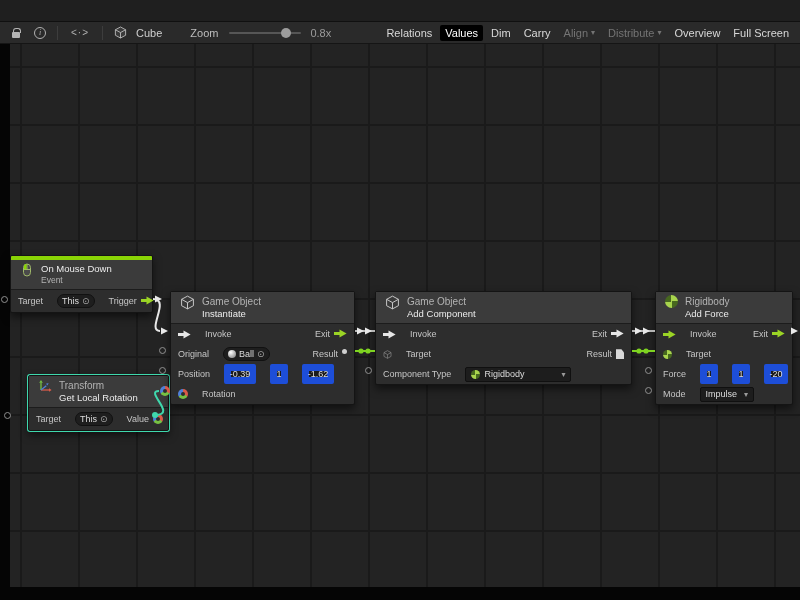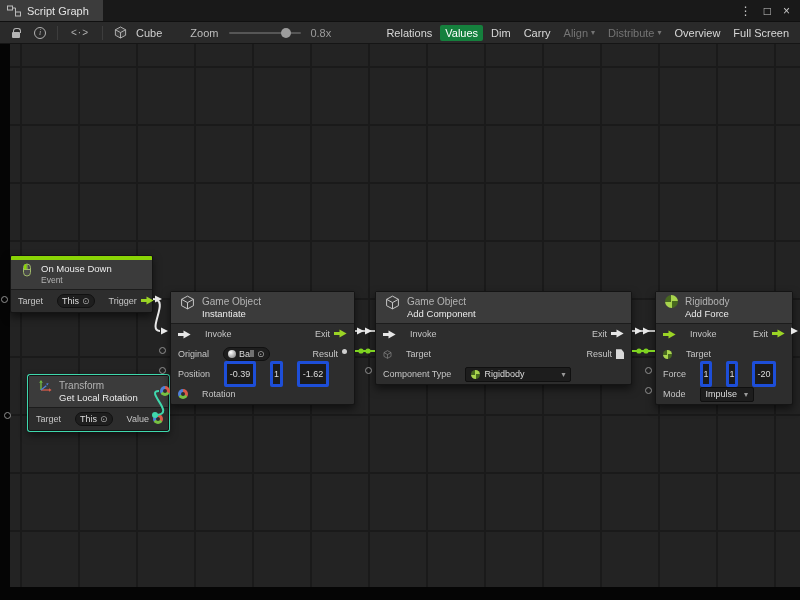--- a/index.html
+++ b/index.html
@@ -14,21 +14,21 @@
 
 .toolbar{position:absolute;top:21px;left:0;width:100%;height:23px;background:#2a2a2a;border-top:1px solid #101010;border-bottom:1px solid #151515;display:flex;align-items:center;z-index:40;color:#c9c9c9;font-size:11px;padding:0 4px}
 .tb-icon{display:flex;align-items:center;justify-content:center;width:24px;height:100%;color:#b5b5b5}
 .tb-sep{width:1px;height:14px;background:#3d3d3d;margin:0 5px}
 .tb-label{color:#cfcfcf;padding:0 4px;white-space:nowrap}
 .zoom-track{position:relative;width:72px;height:2px;background:#565656;border-radius:1px;margin:0 7px}
 .zoom-knob{position:absolute;top:-4px;left:52px;width:10px;height:10px;border-radius:50%;background:#9c9c9c}
 .zoom-val{color:#9c9c9c;padding:0 8px 0 2px}
 .tb-buttons{margin-left:auto;display:flex;align-items:center;gap:3px;padding-right:2px}
 .tb-btn{padding:2px 5px;border-radius:2px;color:#d8d8d8;white-space:nowrap;display:flex;align-items:center}
-.tb-btn.active{background:#15803d;color:#fff}
+.tb-btn.active{background:#000000;color:#fff}
 .tb-btn.disabled{color:#747474}
 .caret{font-size:8px;margin-left:3px}
 .lock{width:8px;height:6px;background:#b5b5b5;border-radius:1px;position:relative;margin-top:4px}
 .lock::before{content:"";position:absolute;top:-4px;left:1px;width:6px;height:4px;border:1.4px solid #b5b5b5;border-bottom:none;border-radius:3px 3px 0 0}
 .info-circle{width:12px;height:12px;border:1px solid #b0b0b0;border-radius:50%;display:flex;align-items:center;justify-content:center;font-size:8px;color:#b0b0b0;font-style:italic;font-family:"Liberation Serif",serif}
 .code-glyph{font-size:10px;color:#b0b0b0;letter-spacing:1px}
 
 
 .canvas{position:absolute;top:44px;left:0;width:800px;height:556px;background-color:#232323;background-image:linear-gradient(#1a1a1a 2px,transparent 2px),linear-gradient(90deg,#1a1a1a 2px,transparent 2px);background-size:58px 58px;background-position:20px 22px;z-index:1}
 .gutter-left{position:absolute;top:44px;left:0;width:10px;height:556px;background:#050505;z-index:4}
@@ -41,56 +41,41 @@
 .node-header{display:flex;gap:7px;background:#3b3b3b;padding:3px 9px;border-bottom:1px solid #1c1c1c;min-height:27px}
 .nh-lines{display:flex;flex-direction:column;line-height:1.3}
 .nh-top{color:#b3b3b3;font-size:10px}
 .nh-bottom{color:#ececec;font-size:9.5px}
 .node.event .nh-top{color:#ececec;font-size:9.5px}
 .node.event .nh-bottom{color:#b3b3b3;font-size:8.5px}
 .node-row{display:flex;align-items:center;gap:14px;height:20px;padding:0 7px}
 .node.event .node-row{height:22px}
 .row-right{margin-left:auto;display:flex;align-items:flex-start;gap:4px}
 .chip{display:inline-flex;align-items:center;gap:3px;background:#1e1e1e;border:1px solid #111;border-radius:7px;padding:1px 4px;color:#dcdcdc;height:14px}
-.field{display:inline-flex;align-items:center;justify-content:center;background:#1b1b1b;border:3px solid #1d4ed8;border-radius:2px;color:#dcdcdc;height:26px;padding:0 2px}
+.field{display:inline-flex;align-items:center;justify-content:center;background:#1b1b1b;border:7px solid #1d4ed8;border-radius:2px;color:#dcdcdc;height:20px;padding:0 2px}
 .dropdown{display:inline-flex;align-items:center;gap:4px;background:#1d1d1d;border:1px solid #101010;border-radius:2px;padding:1px 5px;height:15px;color:#dcdcdc}
 .dd-caret{color:#9a9a9a;font-size:8px;margin-left:3px}
 .target-glyph{color:#a8a8a8;font-size:9px;line-height:1}
 .result-dot{width:5px;height:5px;border-radius:50%;background:#cfcfcf}
 .arrow{width:13px;height:9px;flex:0 0 auto}
 .rot-icon{width:10px;height:10px;border-radius:50%;background:conic-gradient(#d95b4a 0 120deg,#76c043 120deg 240deg,#4f7fd9 240deg 360deg);position:relative;flex:0 0 auto}
 .rot-icon::after{content:"";position:absolute;inset:3px;border-radius:50%;background:#2d2d2d}
 .rb-icon{width:13px;height:13px;border-radius:50%;background:conic-gradient(#a8d44d 0 90deg,#47681f 90deg 180deg,#a8d44d 180deg 270deg,#47681f 270deg 360deg);flex:0 0 auto}
 .rb-icon.small{width:9px;height:9px}
 .ball-icon{width:8px;height:8px;border-radius:50%;background:radial-gradient(circle at 35% 30%,#fff,#8a8a8a 85%);flex:0 0 auto}
 .doc-icon{width:8px;height:10px;background:#d9d9d9;clip-path:polygon(0 0,68% 0,100% 32%,100% 100%,0 100%);flex:0 0 auto}
 .port-circle{width:7px;height:7px;border:1px solid #8f8f8f;border-radius:50%;background:transparent;position:absolute;z-index:26}
 .abs-rot{position:absolute;z-index:26}
 .overlay{position:absolute;top:0;left:0;width:800px;height:600px;z-index:23;pointer-events:none}
 </style>
 </head>
 <body>
 
 <div id="app">
 
-  <div class="titlebar">
-    <div class="tab">
-      <svg width="14" height="12" viewBox="0 0 14 12">
-        <rect x="0.5" y="1" width="5" height="4" fill="none" stroke="#bbbbbb"></rect>
-        <rect x="8.5" y="7" width="5" height="4" fill="none" stroke="#bbbbbb"></rect>
-        <path d="M5.5 3h3v6" fill="none" stroke="#bbbbbb"></path>
-      </svg>
-      <span>Script Graph</span>
-    </div>
-    <div class="win-controls">
-      <span>⋮</span>
-      <span>□</span>
-      <span>×</span>
-    </div>
-  </div>
 
   <div class="toolbar">
     <span class="tb-icon">
         <span class="lock"></span>
       </span>
     <span class="tb-icon">
         <span class="info-circle">i</span>
       </span>
     <span class="tb-sep"></span>
     <span class="tb-icon" style="width:34px">

